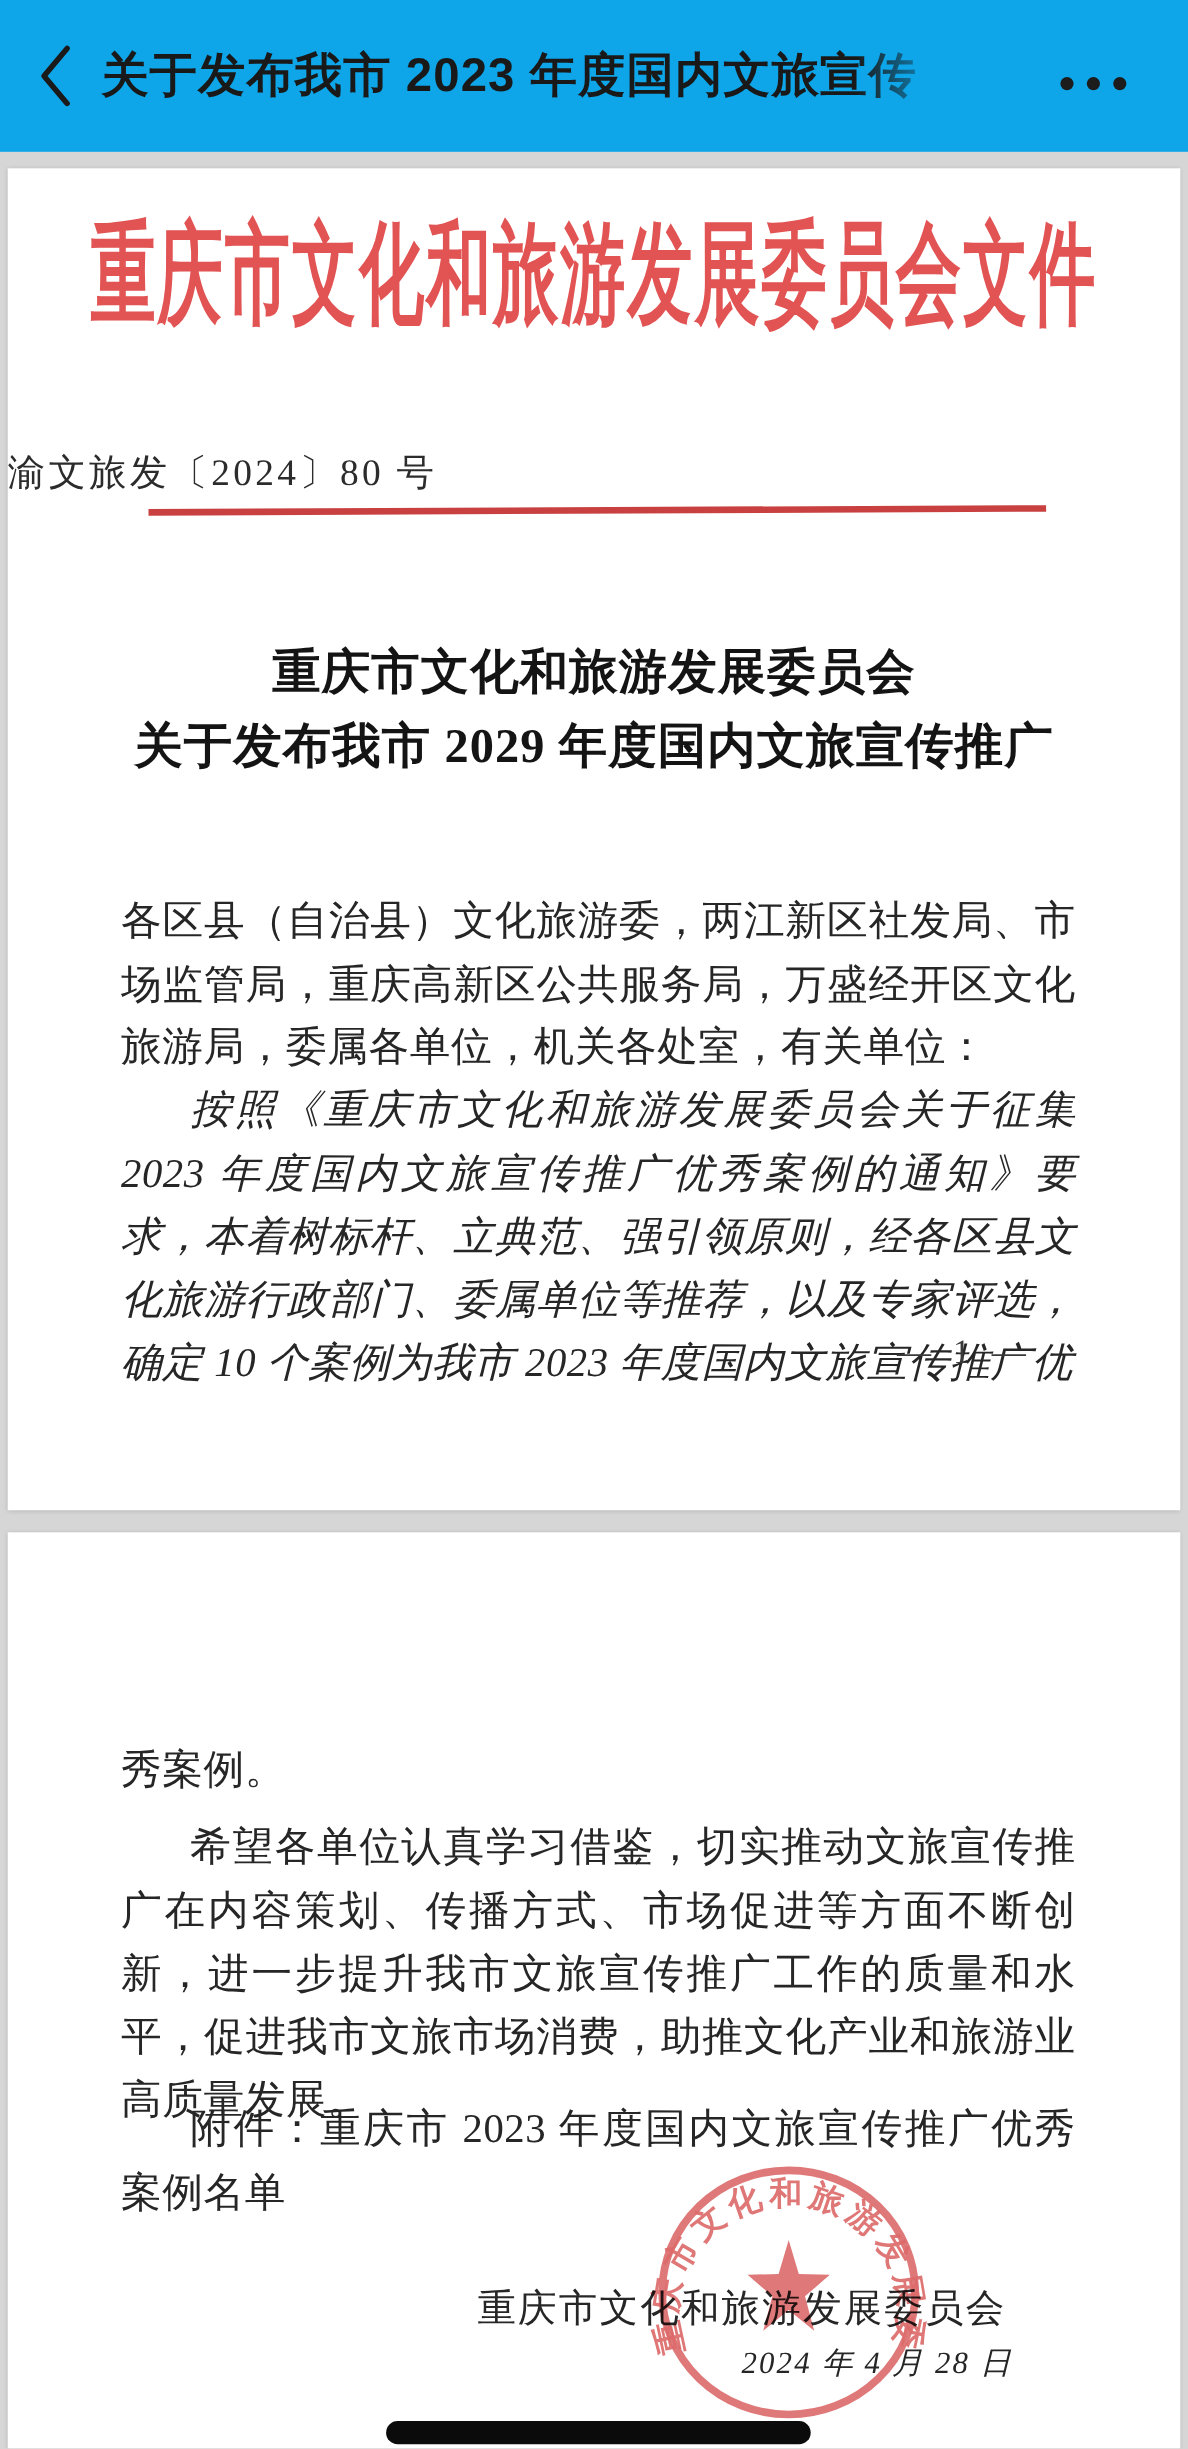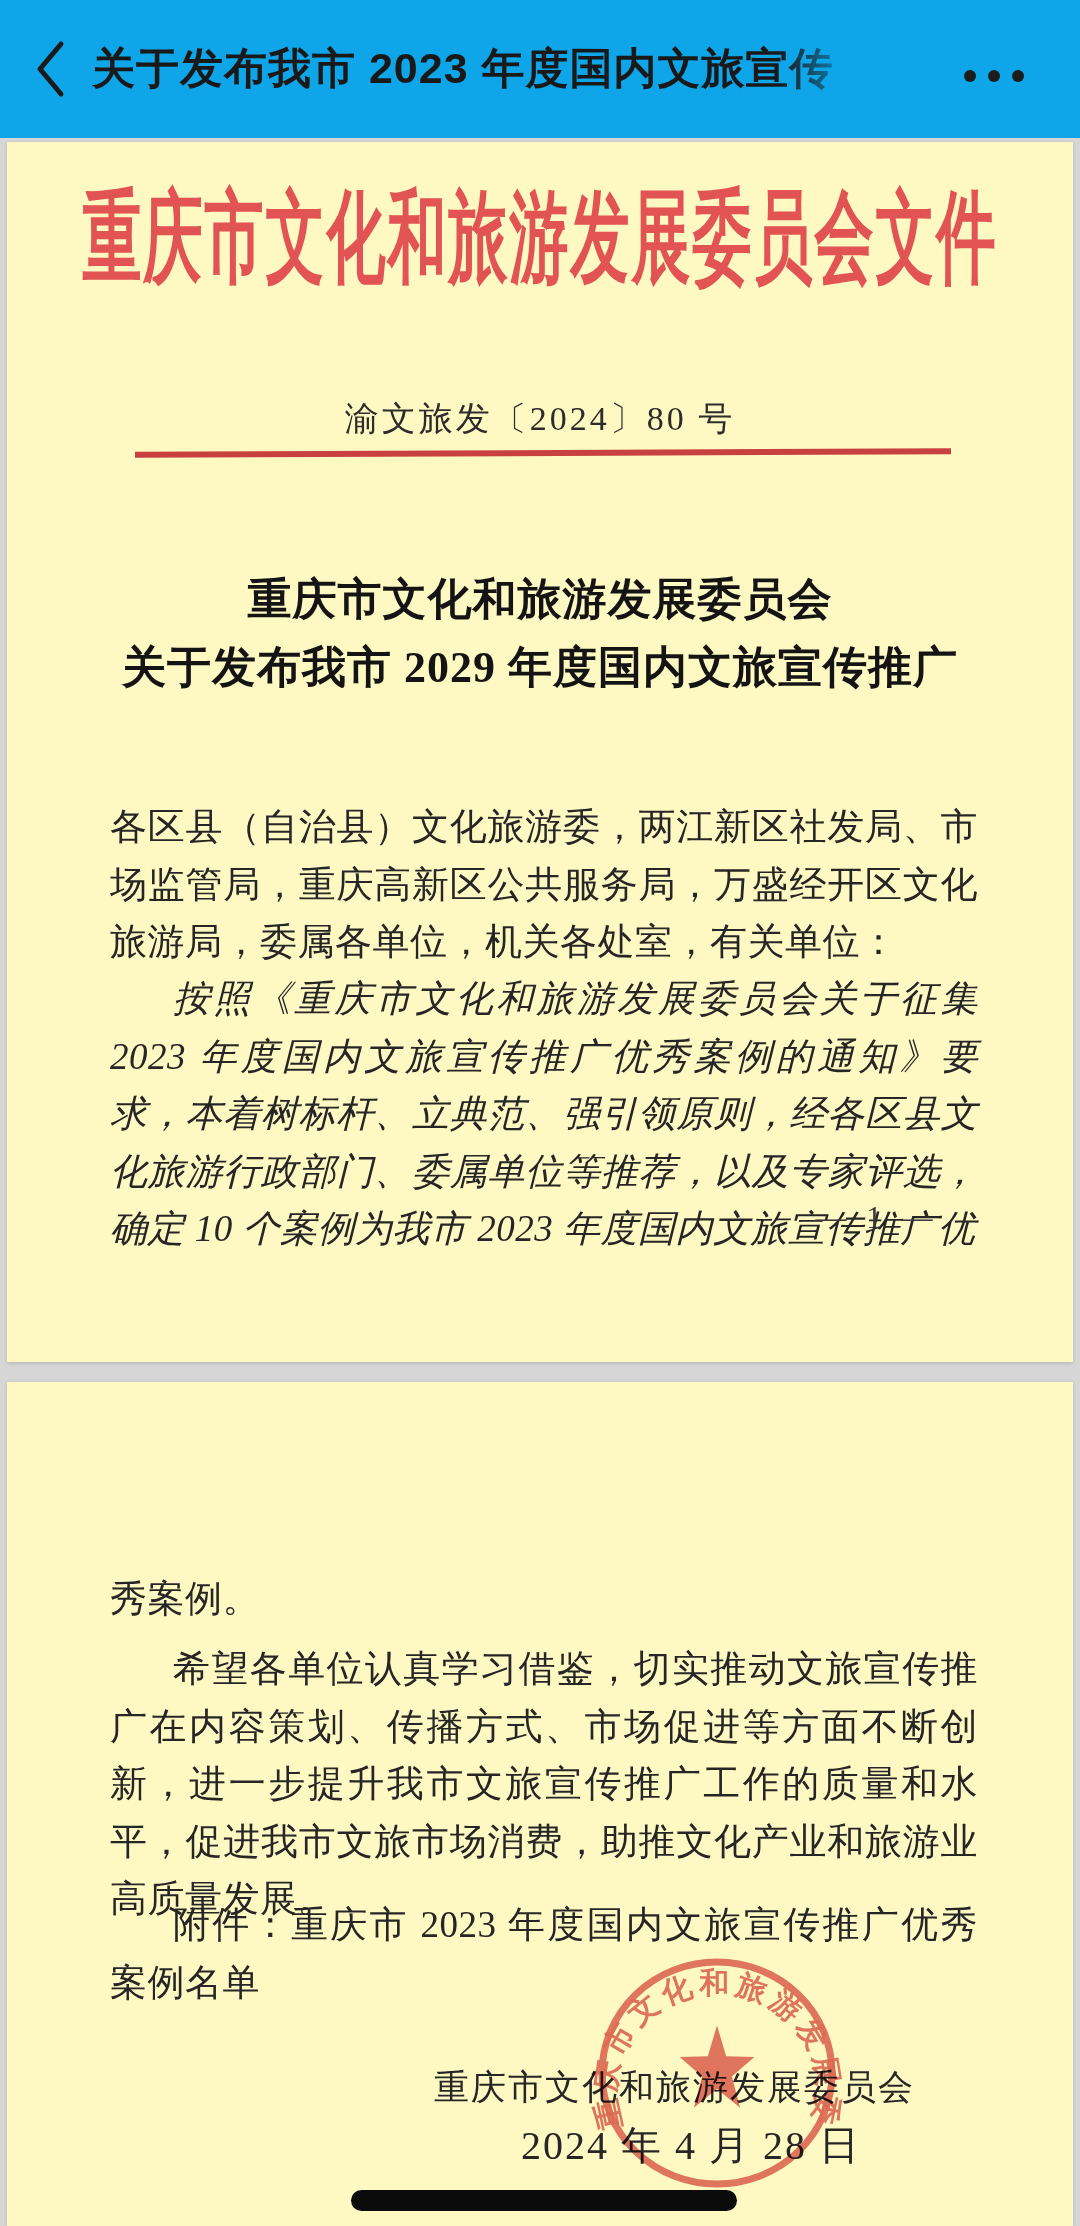--- a/index.html
+++ b/index.html
@@ -27,33 +27,34 @@
     -webkit-mask-image:linear-gradient(to right,#000 88%,transparent 99%);
     mask-image:linear-gradient(to right,#000 88%,transparent 99%);
   }
   .more-btn{
     position:absolute;right:50px;top:48px;height:44px;
     display:flex;align-items:center;gap:12px;cursor:pointer;padding:6px;
   }
   .dot{width:12px;height:12px;border-radius:50%;background:#1c1c1c;}
   
   .page{
-    position:absolute;left:7px;width:1066px;background:#fef9c3;
+    position:absolute;left:7px;width:1066px;background:#ffffff;
     box-shadow:0 1px 4px rgba(0,0,0,.16);
+    margin-top:11px;
   }
   .page-1{top:142px;height:1220px;}
   .page-2{top:1382px;height:844px;}
   .org-banner{
     position:absolute;left:0;top:40px;width:100%;height:112px;line-height:112px;
     text-align:center;font-size:59px;font-weight:bold;color:#e25353;
     letter-spacing:2px;white-space:nowrap;
   }
   .org-banner span{display:inline-block;transform:scaleY(1.72);transform-origin:center;}
   .doc-number{
-    position:absolute;left:0;top:254px;width:100%;text-align:center;
+    position:absolute;left:0;top:254px;width:100%;
     font-size:34px;color:#2c2c2c;letter-spacing:3px;
   }
   .red-rule{
     position:absolute;left:128px;top:308px;width:816px;height:6px;
     background:#c84040;transform:rotate(-0.25deg);
   }
   .doc-title{
     position:absolute;left:0;top:424px;width:100%;text-align:center;
     font-size:44px;font-weight:bold;color:#141414;line-height:68px;
     letter-spacing:1px;
@@ -70,22 +71,22 @@
     font-size:31px;color:#3a3a3a;letter-spacing:6px;
   }
   .continuation{top:188px;}
   .para-2{top:258px;text-indent:63px;}
   .attachment{top:514px;text-indent:63px;}
   .signature{
     position:absolute;right:158px;top:682px;
     font-size:35px;color:#262626;letter-spacing:2px;white-space:nowrap;
   }
   .sign-date{
-    position:absolute;left:514px;top:736px;width:400px;text-align:left;
-    font-size:40px;color:#262626;letter-spacing:2px;white-space:nowrap;
+    position:absolute;left:514px;top:736px;width:400px;text-align:right;
+    font-size:28px;color:#262626;letter-spacing:2px;white-space:nowrap;font-style:italic;
   }
   .seal{
     position:absolute;left:578px;top:562px;
     mix-blend-mode:multiply;opacity:.9;
   }
   .home-indicator{
     position:absolute;left:344px;top:808px;width:386px;height:21px;
     border-radius:11px;background:#0b0b0b;cursor:grab;
   }
 </style>

